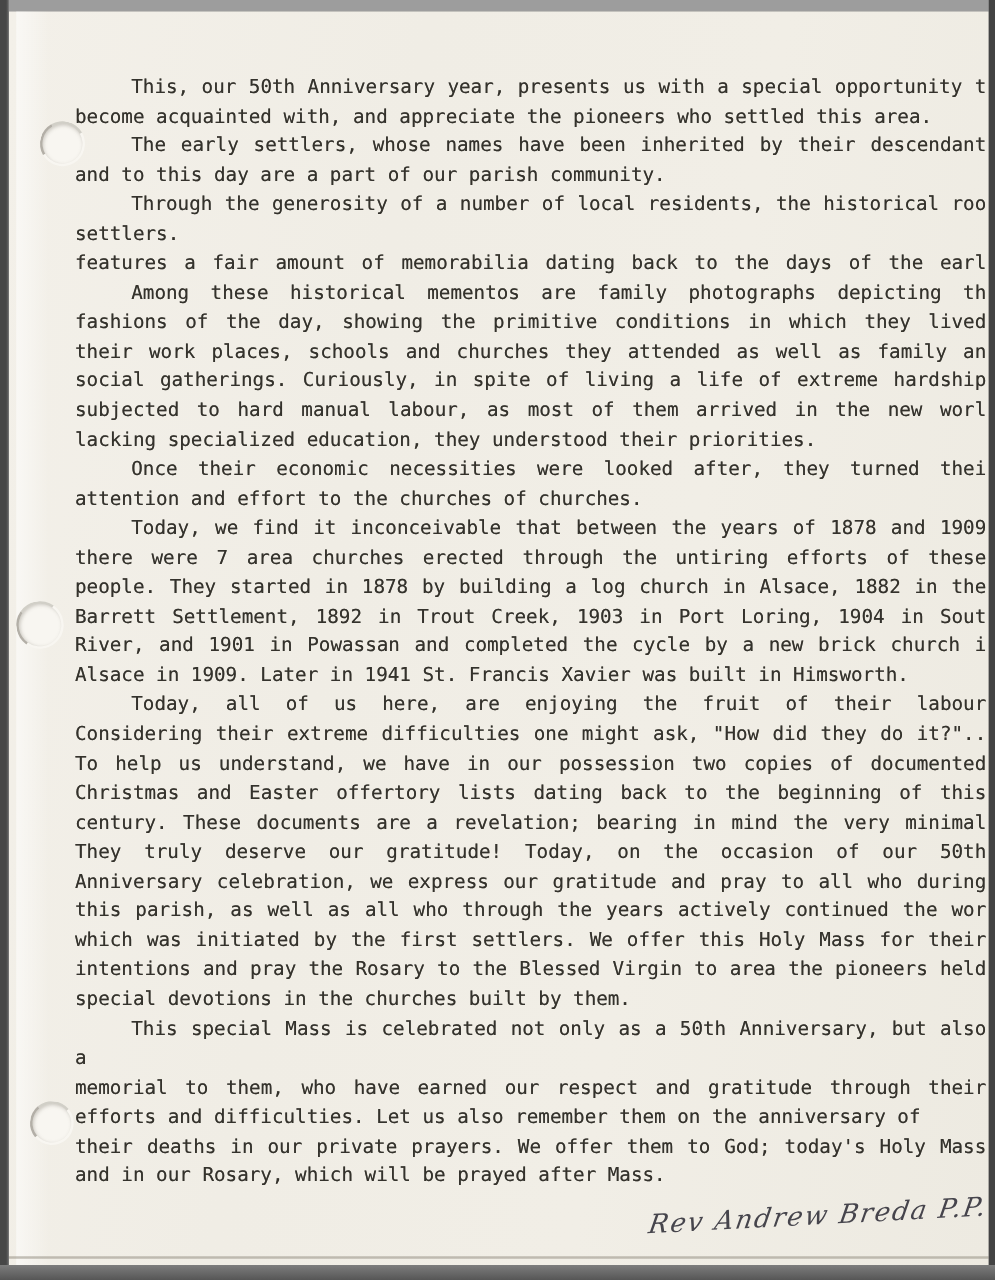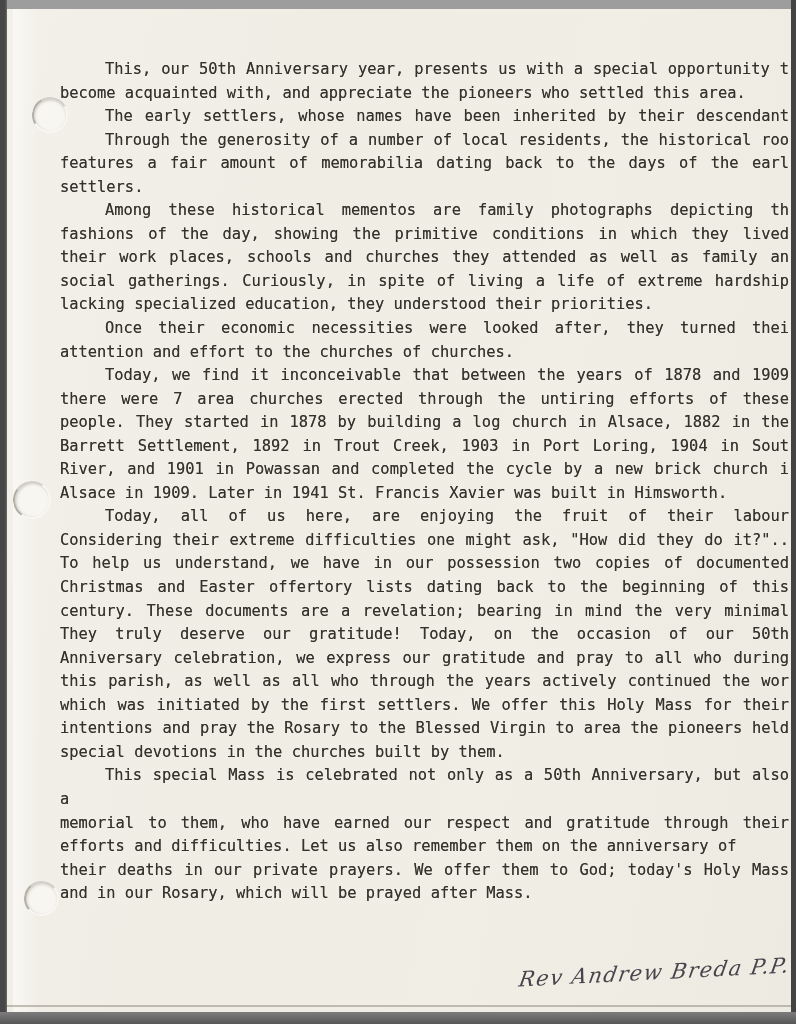--- a/index.html
+++ b/index.html
@@ -86,31 +86,33 @@
     <div class="hole hole-1"></div>
     <div class="hole hole-2"></div>
     <div class="hole hole-3"></div>
     <div class="text-block">
         <div class="para">
           <div class="line j first">This, our 50th Anniversary year, presents us with a special opportunity t</div>
           <div class="line">become acquainted with, and appreciate the pioneers who settled this area.</div>
         </div>
         <div class="para">
           <div class="line j first">The early settlers, whose names have been inherited by their descendant</div>
+          <div class="line">and to this day are a part of our parish community.</div>
         </div>
         <div class="para">
           <div class="line j first">Through the generosity of a number of local residents, the historical roo</div>
+          <div class="line">settlers.</div>
           <div class="line j">features a fair amount of memorabilia dating back to the days of the earl</div>
-          <div class="line">settlers.</div>
         </div>
         <div class="para">
           <div class="line j first">Among these historical mementos are family photographs depicting th</div>
           <div class="line j">fashions of the day, showing the primitive conditions in which they lived</div>
           <div class="line j">their work places, schools and churches they attended as well as family an</div>
           <div class="line j">social gatherings.  Curiously, in spite of living a life of extreme hardship</div>
+          <div class="line j">subjected to hard manual labour, as most of them arrived in the new worl</div>
           <div class="line">lacking specialized education, they understood their priorities.</div>
         </div>
         <div class="para">
           <div class="line j first">Once their economic necessities were looked after, they turned thei</div>
           <div class="line">attention and effort to the churches of churches.</div>
         </div>
         <div class="para">
           <div class="line j first">Today, we find it inconceivable that between the years of 1878 and 1909</div>
           <div class="line j">there were 7 area churches erected through the untiring efforts of these</div>
           <div class="line j">people.  They started in 1878 by building a log church in Alsace, 1882 in the</div>

